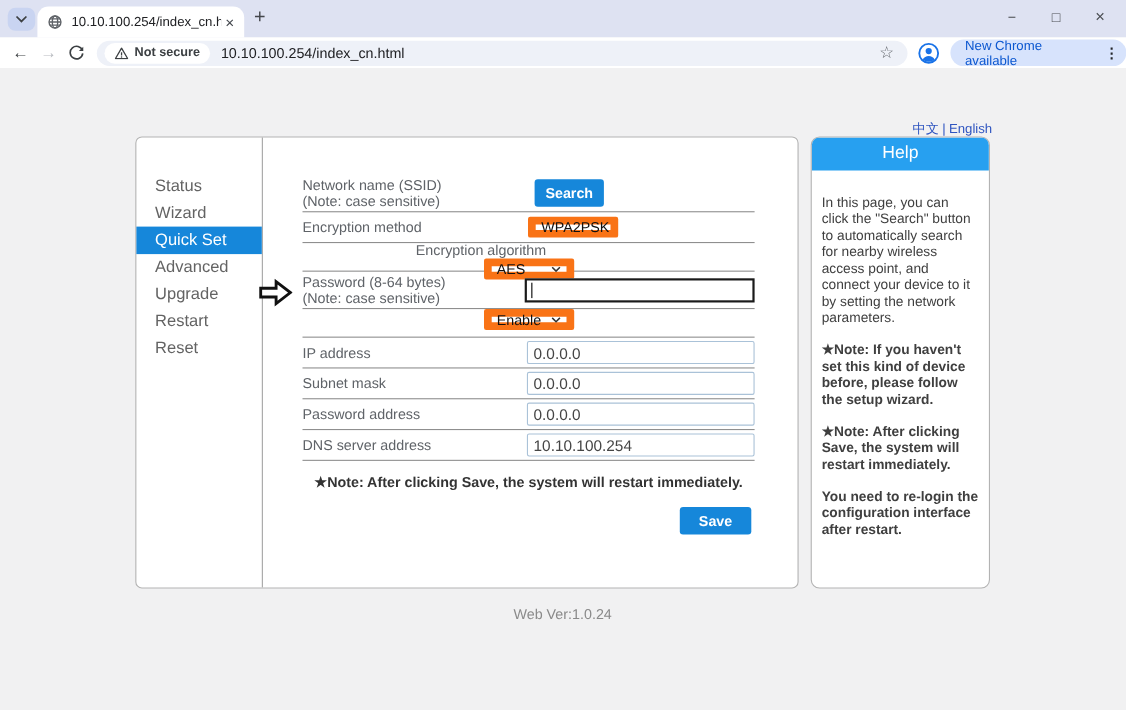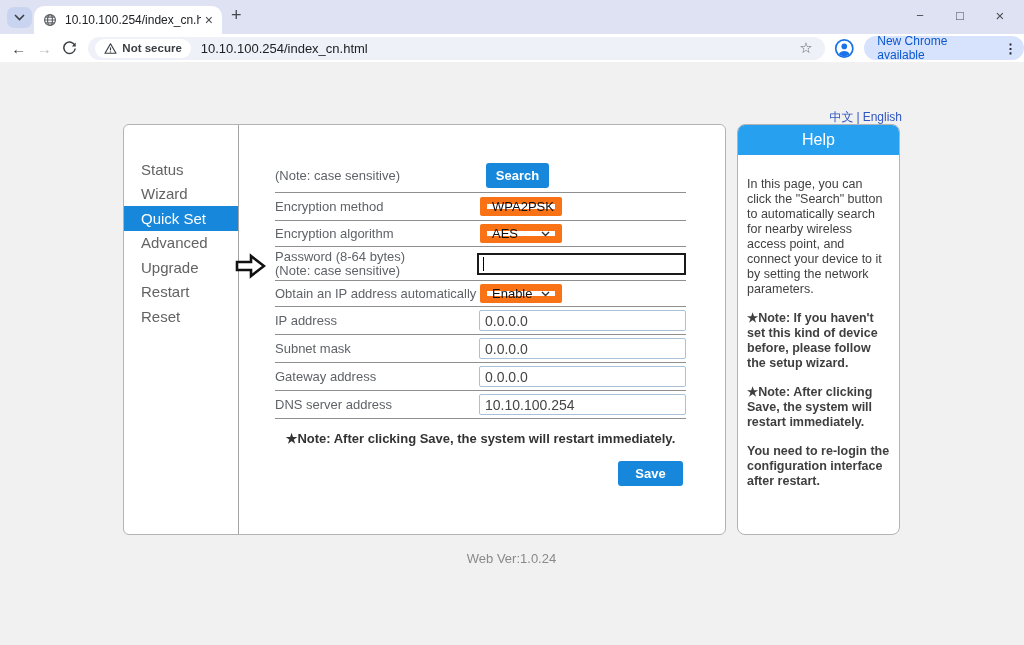--- a/index.html
+++ b/index.html
@@ -40,21 +40,21 @@
   .panel { position:absolute; left:123px; top:62px; width:603px; height:411px; background:#fff; border:1px solid #b3b3b3; border-radius:6px; }
   .side { position:absolute; left:0; top:0; bottom:0; width:115px; border-right:1px solid #a3a3a3; }
   .menu { margin-top:32px; }
   .mitem { height:24.5px; display:flex; align-items:center; padding-left:17px; font-size:15px; color:#636363; cursor:pointer; }
   .mitem.active { background:#1687da; color:#fff; }
 
   .annot-arrow { position:absolute; left:111px; top:128px; z-index:2; }
 
   .form { position:absolute; left:116px; top:34px; right:1px; }
   .frow { display:flex; align-items:center; margin:0 38px 0 35px; border-bottom:1px solid #8f8f8f; }
-  .h34 { height:34px; } .h28 { height:28px; } .h26 { height:26px; }
+  .h34 { height:34px; } .h28 { height:28px; } .h26 { height:26px;flex-direction:column; }
   .flabel { width:205px; font-size:13px; color:#5f6368; line-height:14px; }
   .flabel span { display:block; }
   .fctrl { display:flex; align-items:center; }
   .txt { width:128px; height:21px; border:1px solid #767676; font:14px "Liberation Sans",sans-serif; padding:0 4px; background:#fff; color:#111; }
   .btn { background:#1687da; color:#fff; font-weight:bold; font-size:13px; border:none; border-radius:3px; cursor:pointer; font-family:"Liberation Sans",sans-serif; }
   .btn-search { margin-left:6px; width:63px; height:25px; }
   .selbox { width:82px; height:19px; border:7px solid #f97316; border-radius:2px; display:flex; align-items:center; justify-content:space-between; padding:0 5px; font-size:13px; color:#111; background:#fff; cursor:pointer; }
   .pwdwrap { position:relative; width:209px; height:22px; }
   .pwd { width:209px; height:22px; border:2px solid #1a1a1a; background:#fff; font:14px "Liberation Sans",sans-serif; padding:0 4px; }
   .caret { position:absolute; left:6px; top:4px; width:1px; height:14px; background:#000; }
@@ -152,20 +152,21 @@
       </div>
 
       <svg class="annot-arrow" width="31" height="26" viewBox="0 0 31 26">
         <polygon points="2,9 16,9 16,3 29,13 16,23 16,17 2,17" fill="#fff" stroke="#111" stroke-width="2.6" stroke-linejoin="miter"></polygon>
       </svg>
 
       <div class="form">
 
         <div class="frow h34">
           <div class="flabel">
+            <span>Network name (SSID)</span>
               <span>(Note: case sensitive)</span>
           </div>
           <div class="fctrl">
             <button class="btn btn-search">Search</button>
           </div>
         </div>
 
         <div class="frow h28">
           <div class="flabel">
               <span>Encryption method</span>
@@ -201,23 +202,20 @@
           </div>
           <div class="fctrl">
             <span class="pwdwrap">
               <input class="pwd" type="text" value="" style="">
               <span class="caret"></span>
             </span>
           </div>
         </div>
 
         <div class="frow h26">
-          <div class="flabel">
-              <span>Obtain an IP address automatically</span>
-            </div>
           <div class="fctrl">
             <div class="selbox">
               <span>Enable</span>
               <svg width="9" height="6" viewBox="0 0 9 6">
                   <polyline points="1,1 4.5,4.5 8,1" fill="none" stroke="#333" stroke-width="1.4"></polyline>
                 </svg>
             </div>
           </div>
         </div>
 
@@ -234,21 +232,21 @@
           <div class="flabel">
               <span>Subnet mask</span>
             </div>
           <div class="fctrl">
               <input class="ro" type="text" readonly="" value="0.0.0.0" style="">
             </div>
         </div>
 
         <div class="frow h28">
           <div class="flabel">
-              <span>Gateway address</span>
+              <span>Password address</span>
             </div>
           <div class="fctrl">
               <input class="ro" type="text" readonly="" value="0.0.0.0" style="">
             </div>
         </div>
 
         <div class="frow h28">
           <div class="flabel">
               <span>DNS server address</span>
             </div>

